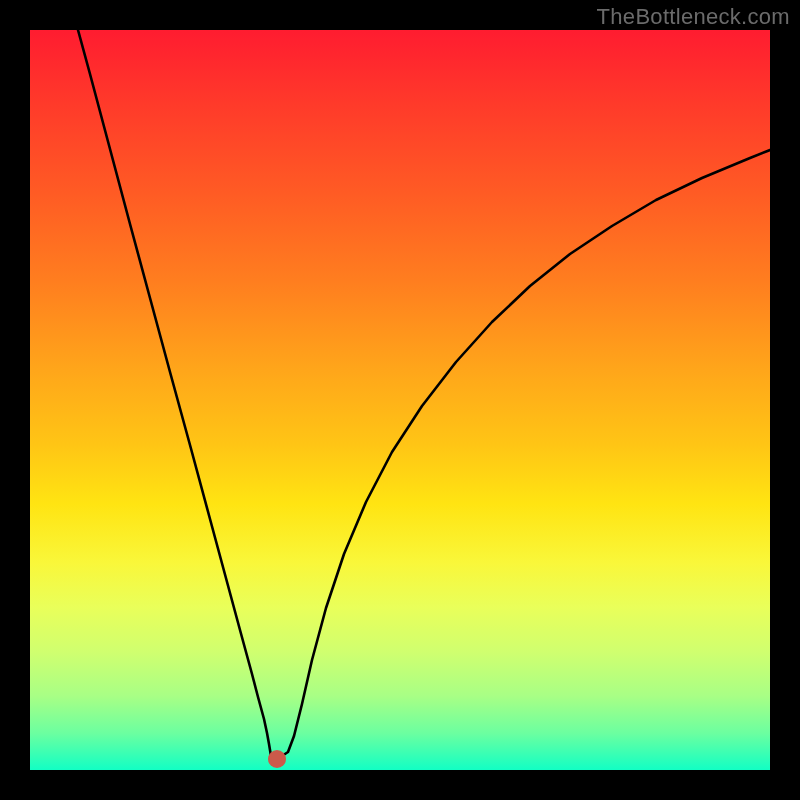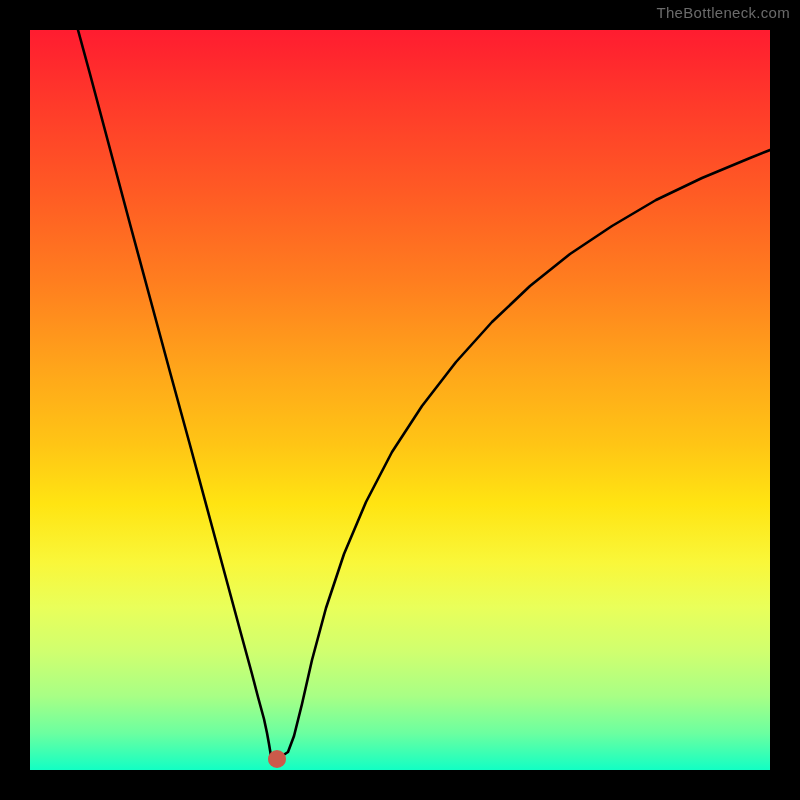--- a/index.html
+++ b/index.html
@@ -40,21 +40,21 @@
       #a8ff85 90%,
       #6cffa0 95%,
       #12ffc4 100%
     );
   }
   .watermark {
     position: absolute;
     top: 4px;
     right: 10px;
     color: #6b6b6b;
-    font-size: 15px;
+    font-size: 22px;
     letter-spacing: 0.3px;
     user-select: none;
   }
   svg {
     position: absolute;
     left: 0;
     top: 0;
   }
 </style>
 </head>

